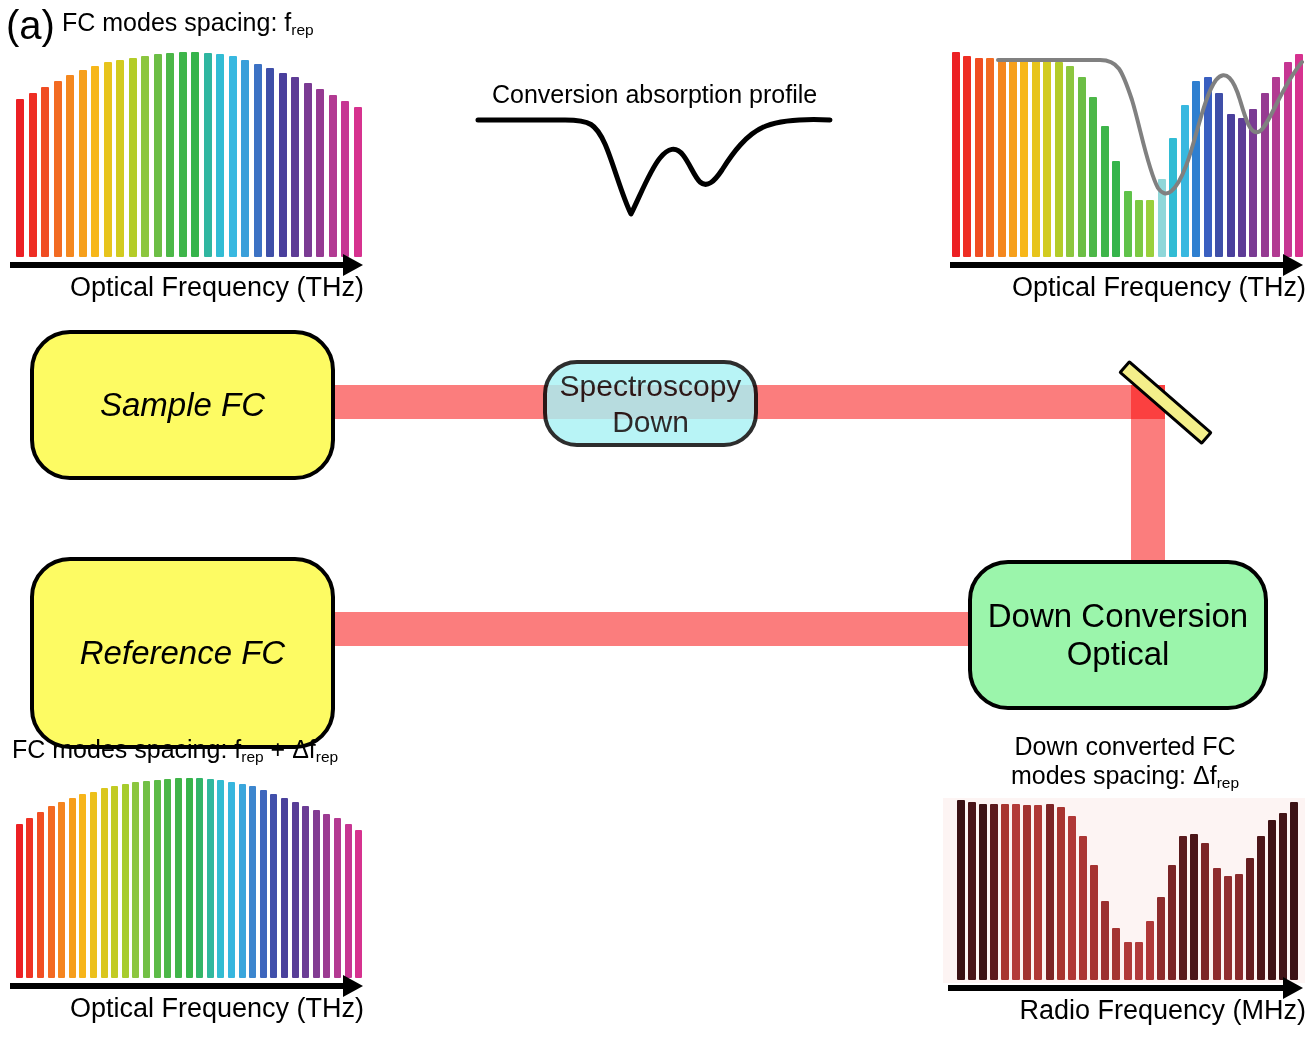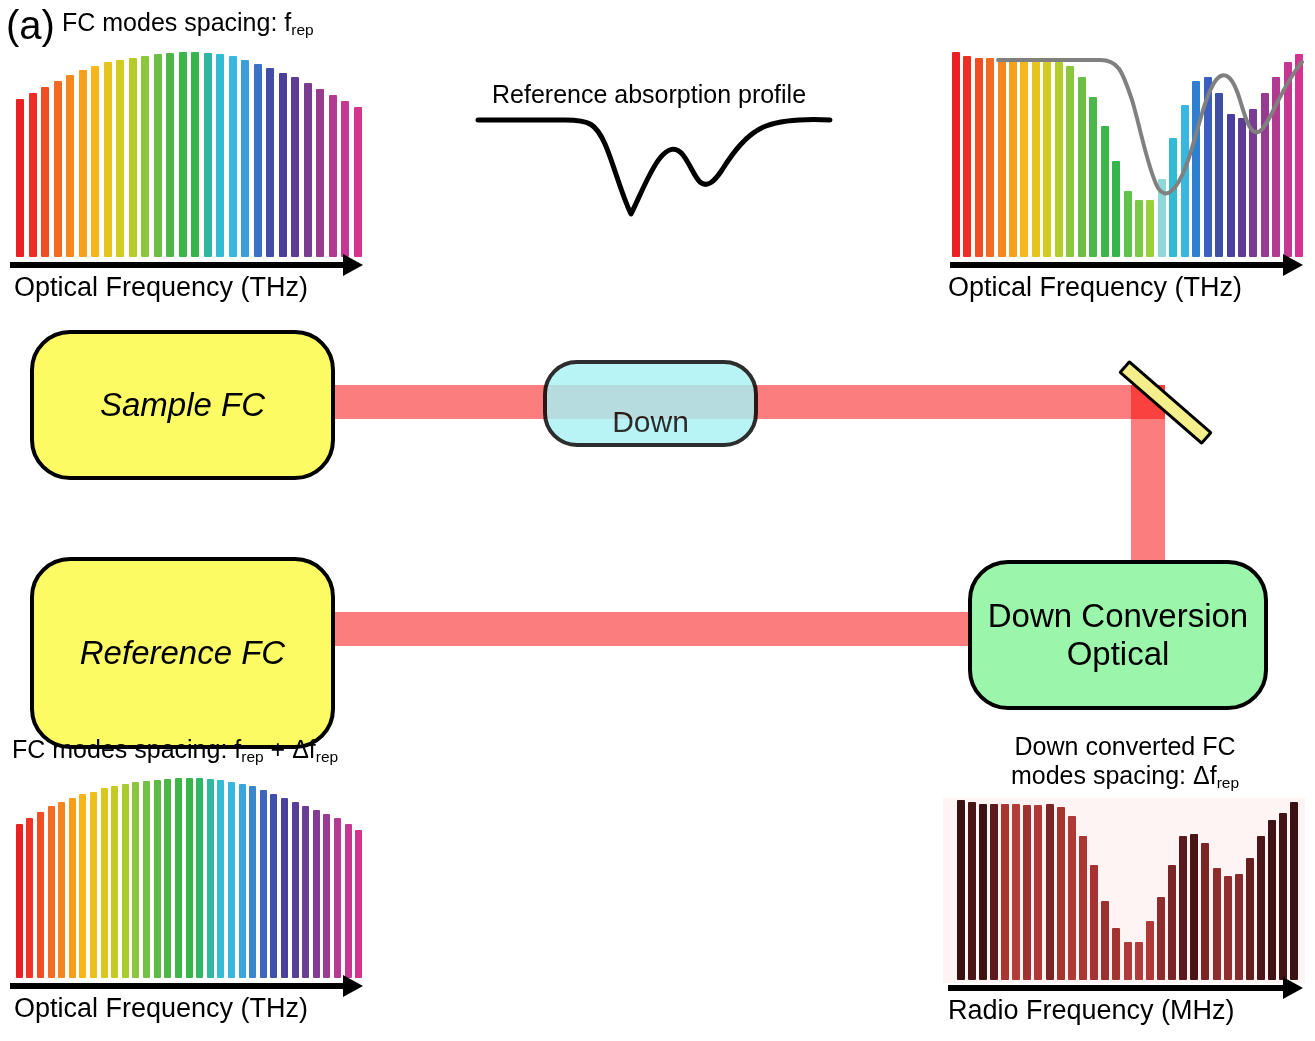--- a/index.html
+++ b/index.html
@@ -4,21 +4,21 @@
 <style>
   html,body{margin:0;padding:0;background:#ffffff;}
   body{width:1315px;height:1041px;position:relative;overflow:hidden;
        font-family:"Liberation Sans",sans-serif;color:#000;}
   .stage{position:absolute;left:0;top:0;width:1315px;height:1041px;}
   .abs{position:absolute;}
 
   
   .panel-label{font-size:25px;line-height:29px;white-space:nowrap;}
   .panel-label.center{text-align:center;white-space:normal;}
-  .axis-label{font-size:27px;line-height:31px;text-align:left;white-space:nowrap;}
+  .axis-label{font-size:27px;line-height:31px;text-align:right;white-space:nowrap;}
   .tag{font-size:40px;line-height:42px;}
   .sub{font-size:0.62em;vertical-align:-0.28em;letter-spacing:0;}
 
   
   .box{box-sizing:border-box;border:4px solid #000;border-radius:40px;
        display:flex;align-items:center;justify-content:center;text-align:center;}
   .box-yellow{background:#fdfb63;font-style:italic;}
   .box-green{background:#9bf5ab;}
   .box-cyan{background:#a9f2f5;border-radius:34px;border-width:4px;}
   .box-title{font-size:33px;line-height:38px;}
@@ -78,21 +78,21 @@
       <div class="bar" style="left: 289.75px; width: 8px; height: 174.25px; background: rgb(122, 59, 147);"></div>
       <div class="bar" style="left: 302.25px; width: 8px; height: 168.1px; background: rgb(150, 58, 146);"></div>
       <div class="bar" style="left: 314.75px; width: 8px; height: 161.95px; background: rgb(178, 58, 146);"></div>
       <div class="bar" style="left: 327.25px; width: 8px; height: 155.8px; background: rgb(198, 54, 147);"></div>
       <div class="bar" style="left: 339.75px; width: 8px; height: 149.65px; background: rgb(214, 50, 143);"></div>
     </div>
   <div class="axis-arrow" style="left:10px;top:262px;width:335px;"></div>
   <div class="axis-head" style="left:343px;top:254px;"></div>
   <div class="abs axis-label" style="left:14px;top:272px;width:350px;">Optical Frequency (THz)</div>
 
-  <div class="abs panel-label" style="left:492px;top:80px;">Reference absorption profile</div>
+  <div class="abs panel-label" style="left:492px;top:80px;">Conversion absorption profile</div>
   <svg class="abs" style="left:470px;top:110px;" width="390" height="110" viewBox="0 0 390 110">
     <path d="M8,10 L95,10 C120,10 126,14 135,34
              C143,52 152,86 161,104
              C170,86 180,60 190,48
              C198,38 206,36 213,45
              C220,54 224,66 230,72
              C237,78 244,72 252,60
              C262,44 276,24 296,16
              C315,9 340,9 360,10" fill="none" stroke="#000" stroke-width="5" stroke-linecap="round" stroke-linejoin="round"></path>
   </svg>
@@ -149,21 +149,21 @@
 
   <div class="abs mirror" style="left:1110px;top:394px;width:105px;height:11px;
        transform:rotate(41deg);"></div>
 
   <div class="abs box box-yellow" style="left:30px;top:330px;width:305px;height:150px;">
     <span class="box-title">Sample FC</span>
   </div>
 
   <div class="abs box box-cyan" style="left:543px;top:360px;width:215px;height:87px;opacity:0.82;">
     <span class="box-title small">
-      <br>
+      <span>Spectroscopy</span><br>
       <span>Down</span>
     </span>
   </div>
 
   <div class="abs beam" style="left:300px;top:612px;width:690px;height:34px;"></div>
 
   <div class="abs box box-yellow" style="left:30px;top:557px;width:305px;height:192px;align-items:center;">
     <span class="box-title">Reference FC</span>
   </div>
 

